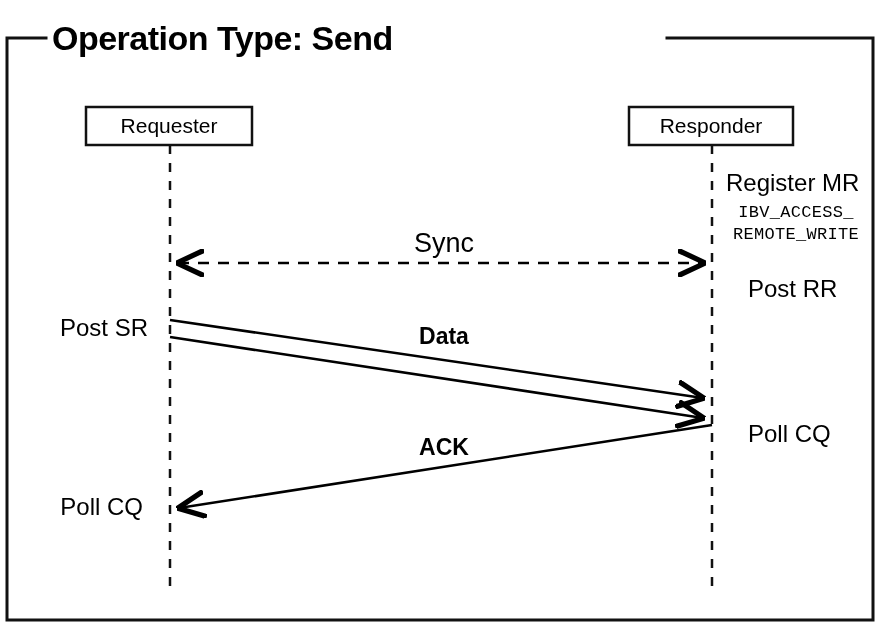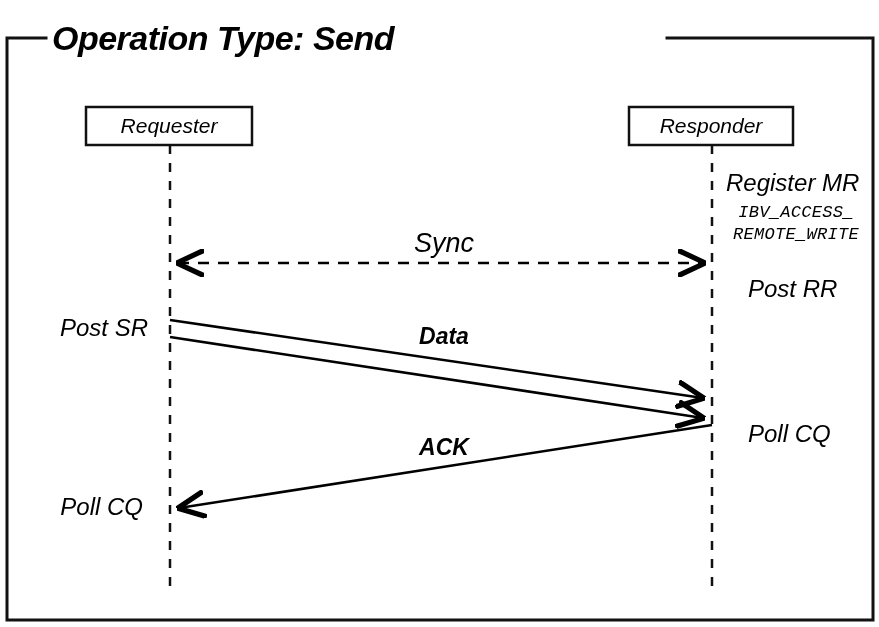--- a/index.html
+++ b/index.html
@@ -10,21 +10,20 @@
   body {
     width: 879px;
     height: 627px;
     overflow: hidden;
     font-family: "Liberation Sans", sans-serif;
   }
   #diagram-root {
     position: relative;
     width: 879px;
     height: 570px;
-    font-style: italic;
   }
   svg.diagram {
     display: block;
     width: 879px;
     height: 627px;
   }
   .frame-line {
     stroke: #111111;
     stroke-width: 3;
     fill: none;

